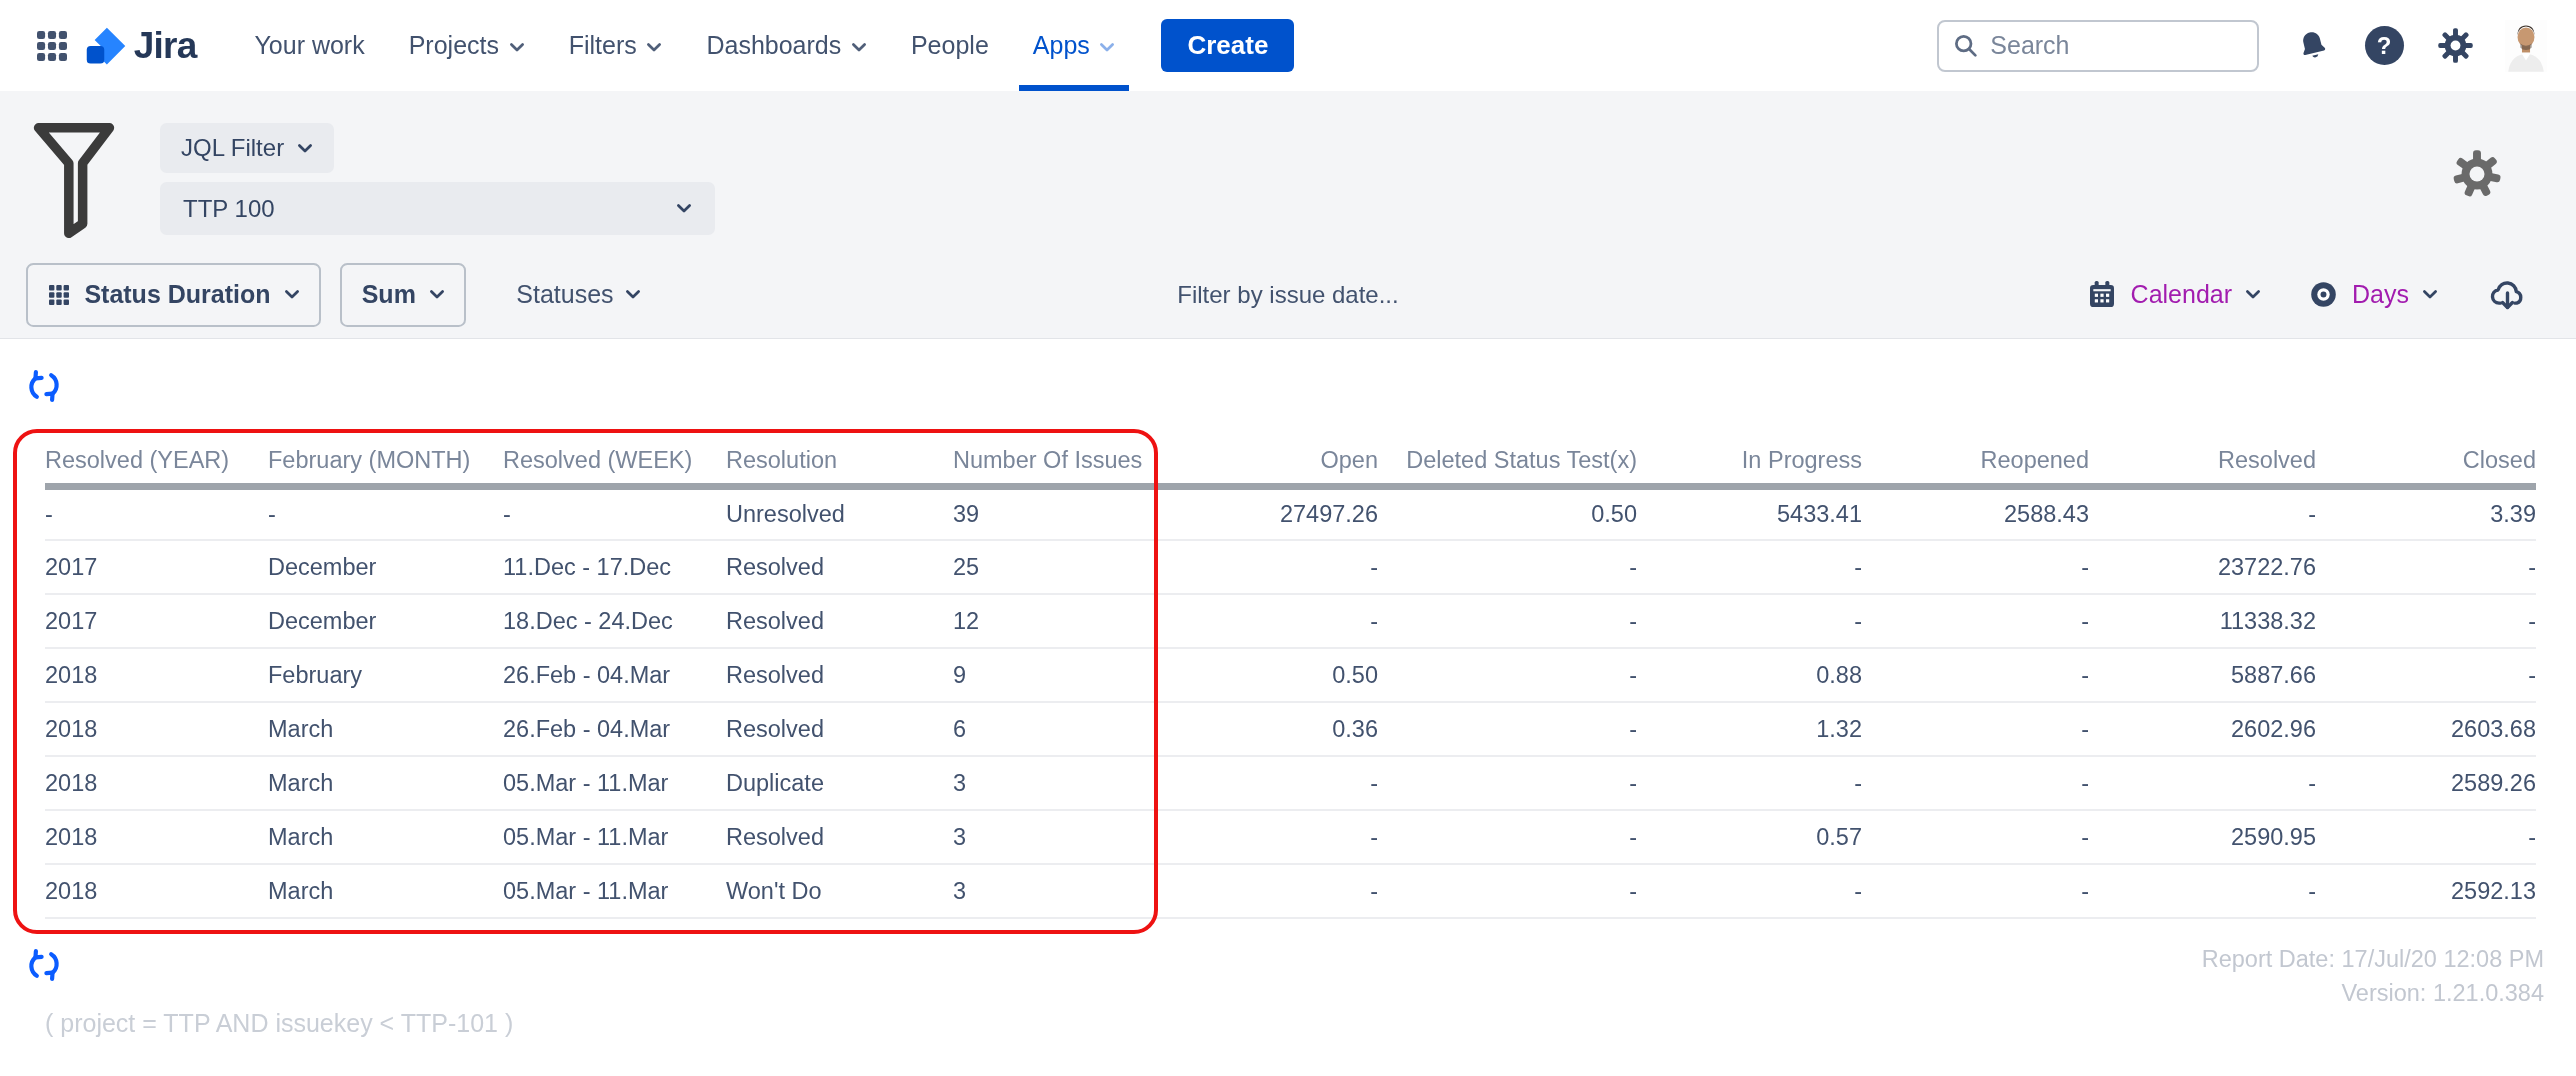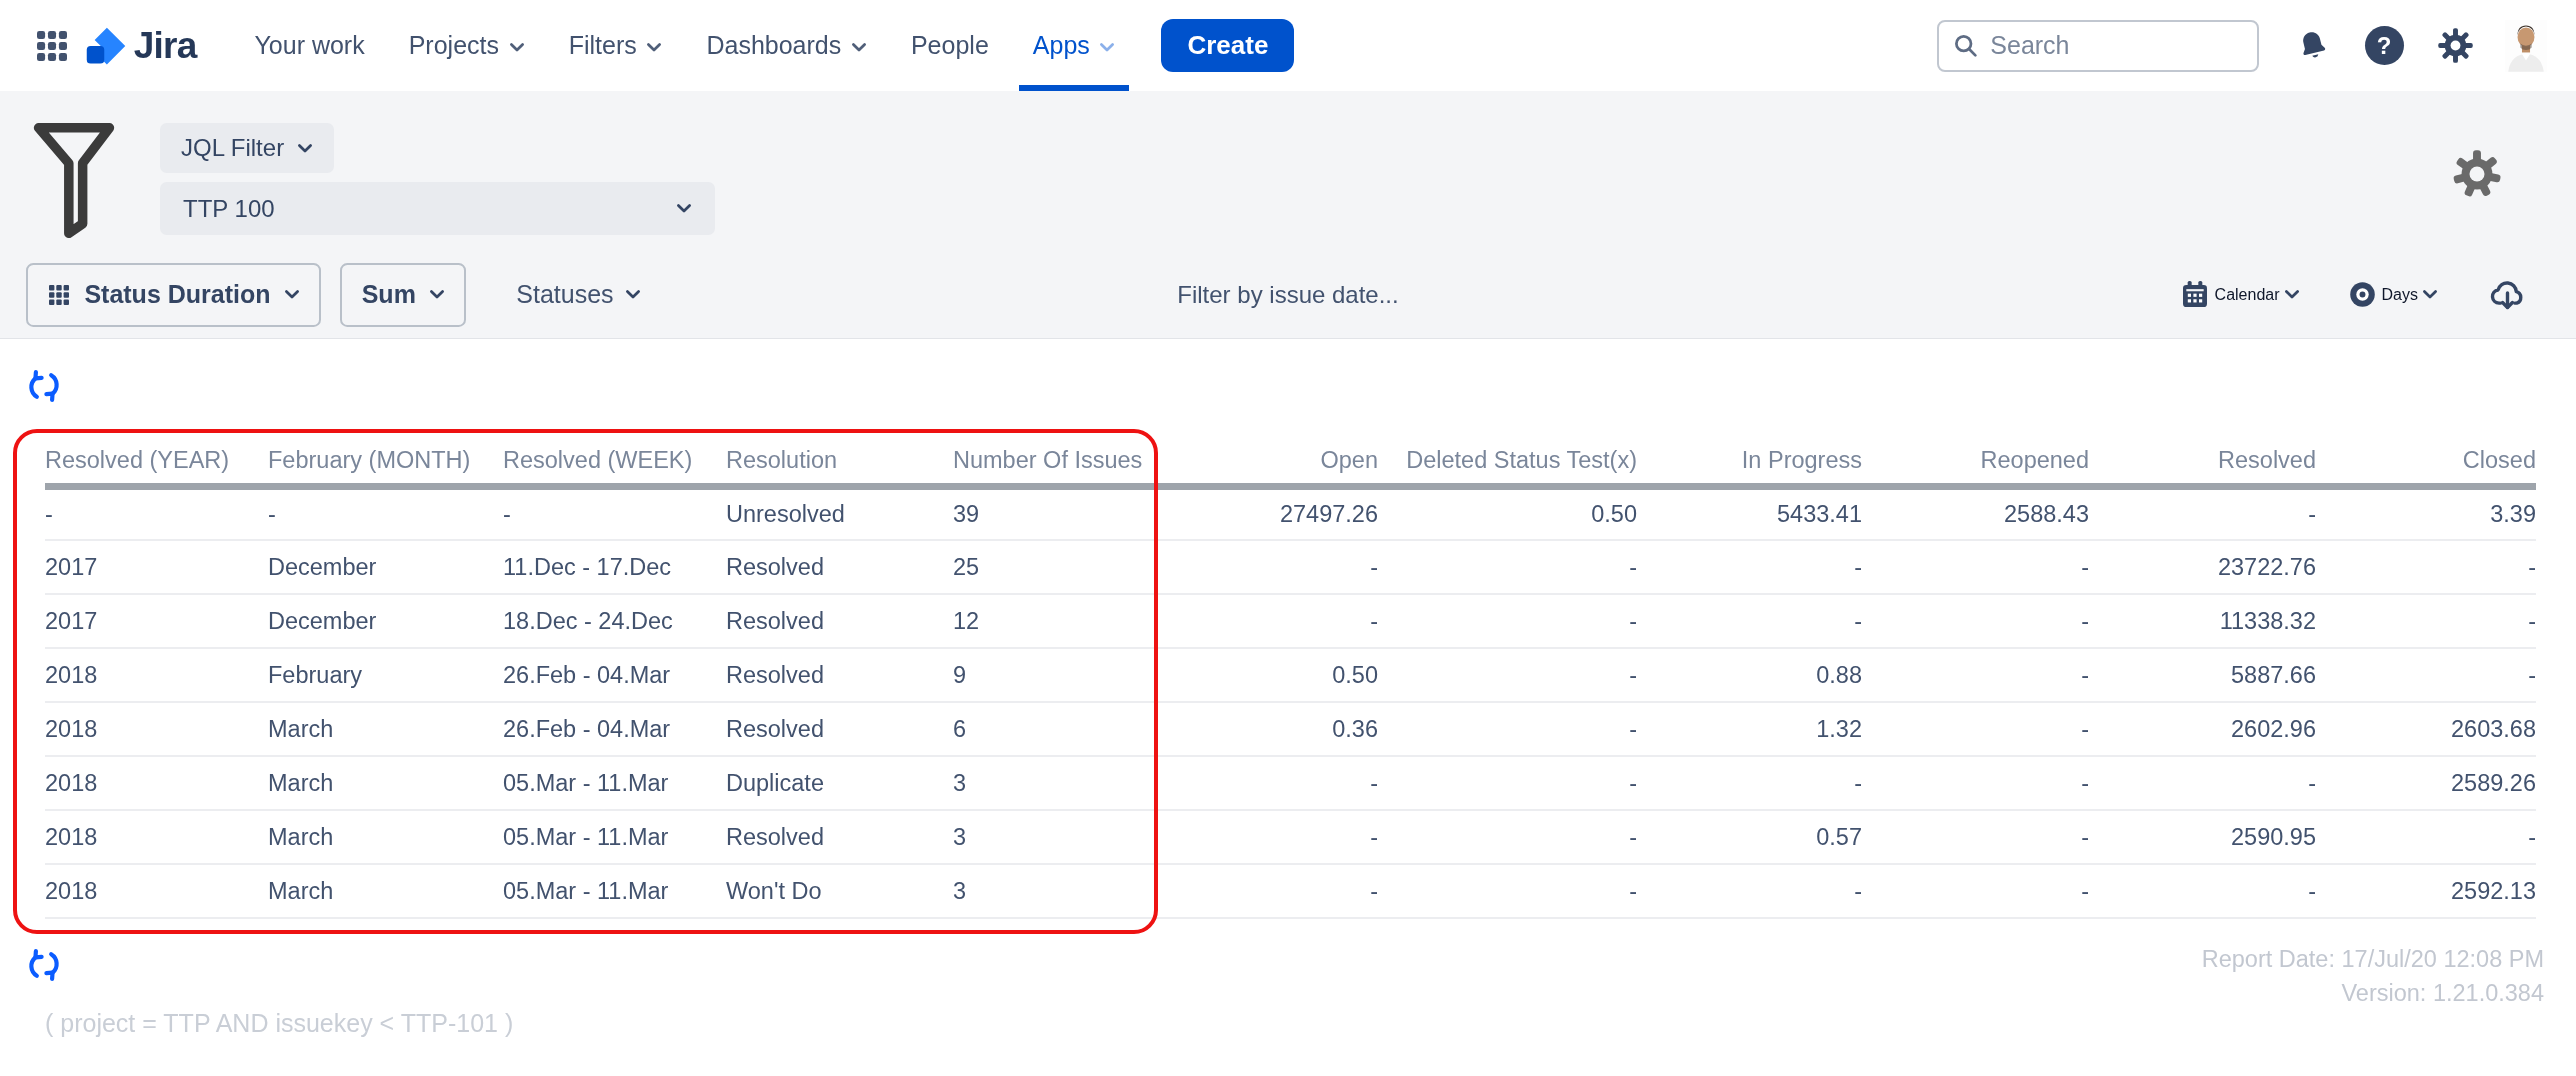--- a/index.html
+++ b/index.html
@@ -26,21 +26,21 @@
     padding:0 22px; font-size:25px; color:#42526E; cursor:pointer; white-space:nowrap;
   }
   .nav-item .chev { color:#505F79; margin-top:3.2px; }
   .nav-item.active { color:#0052CC;text-align:center; }
   .nav-item.active .chev { color:#8BB0EA; }
   .nav-item.active::after {
     content:""; position:absolute; left:8px; right:8px; bottom:0; height:6.5px; background:#0052CC;
   }
   .create-btn {
     margin-left:24px; height:53px; padding:0 26px; background:#0052CC; color:#FFF;
-    font-size:26px; font-weight:bold; border:none; border-radius:12px; cursor:pointer;
+    font-size:26px; font-weight:bold; border:none; border-radius:6px; cursor:pointer;
     font-family:"Liberation Sans",sans-serif;
   }
   .search-box {
     margin-left:auto; width:322px; height:52px; border:2.4px solid #C1C7D0; border-radius:8px;
     display:flex; align-items:center; gap:11.3px; padding:0 13px; background:#FFF;
   }
   .search-box input {
     border:none; outline:none; flex:1; font-size:25px; color:#42526E; min-width:0;
     font-family:"Liberation Sans",sans-serif; background:transparent;
   }
@@ -81,21 +81,21 @@
     font-size:25px; font-weight:bold; color:#344563; cursor:pointer;
     font-family:"Liberation Sans",sans-serif;
   }
   .btn-outline + .btn-outline { margin-left:19.4px; }
   .statuses { display:flex; align-items:center; gap:11.3px; margin-left:50px; font-size:25px; color:#42526E; cursor:pointer; }
   .date-filter {
     position:absolute; left:50%; transform:translateX(-50%);
     font-size:24px; color:#42526E; cursor:text; white-space:nowrap;
   }
   .toolbar-right { margin-left:auto; display:flex; align-items:center; gap:47px; padding-right:21px; }
-  .tb-group { display:flex; align-items:center; gap:4px; font-size:16px; color:#0f172a; cursor:pointer; white-space:nowrap; }
+  .tb-group { display:flex; align-items:center; gap:13px; font-size:25px; color:#a21caf; cursor:pointer; white-space:nowrap; }
   
   .refresh-btn { position:absolute; cursor:pointer; }
   .refresh-top { left:26px; top:368px; }
   .refresh-bottom { left:26px; top:947px; }
   .red-annotation {
     position:absolute; left:13px; top:429px; width:1145px; height:505px;
     border:4.9px solid #EE1212; border-radius:24px; pointer-events:none; z-index:5;
   }
   table.report {
     position:absolute; left:45px; top:439px; width:2490px;

